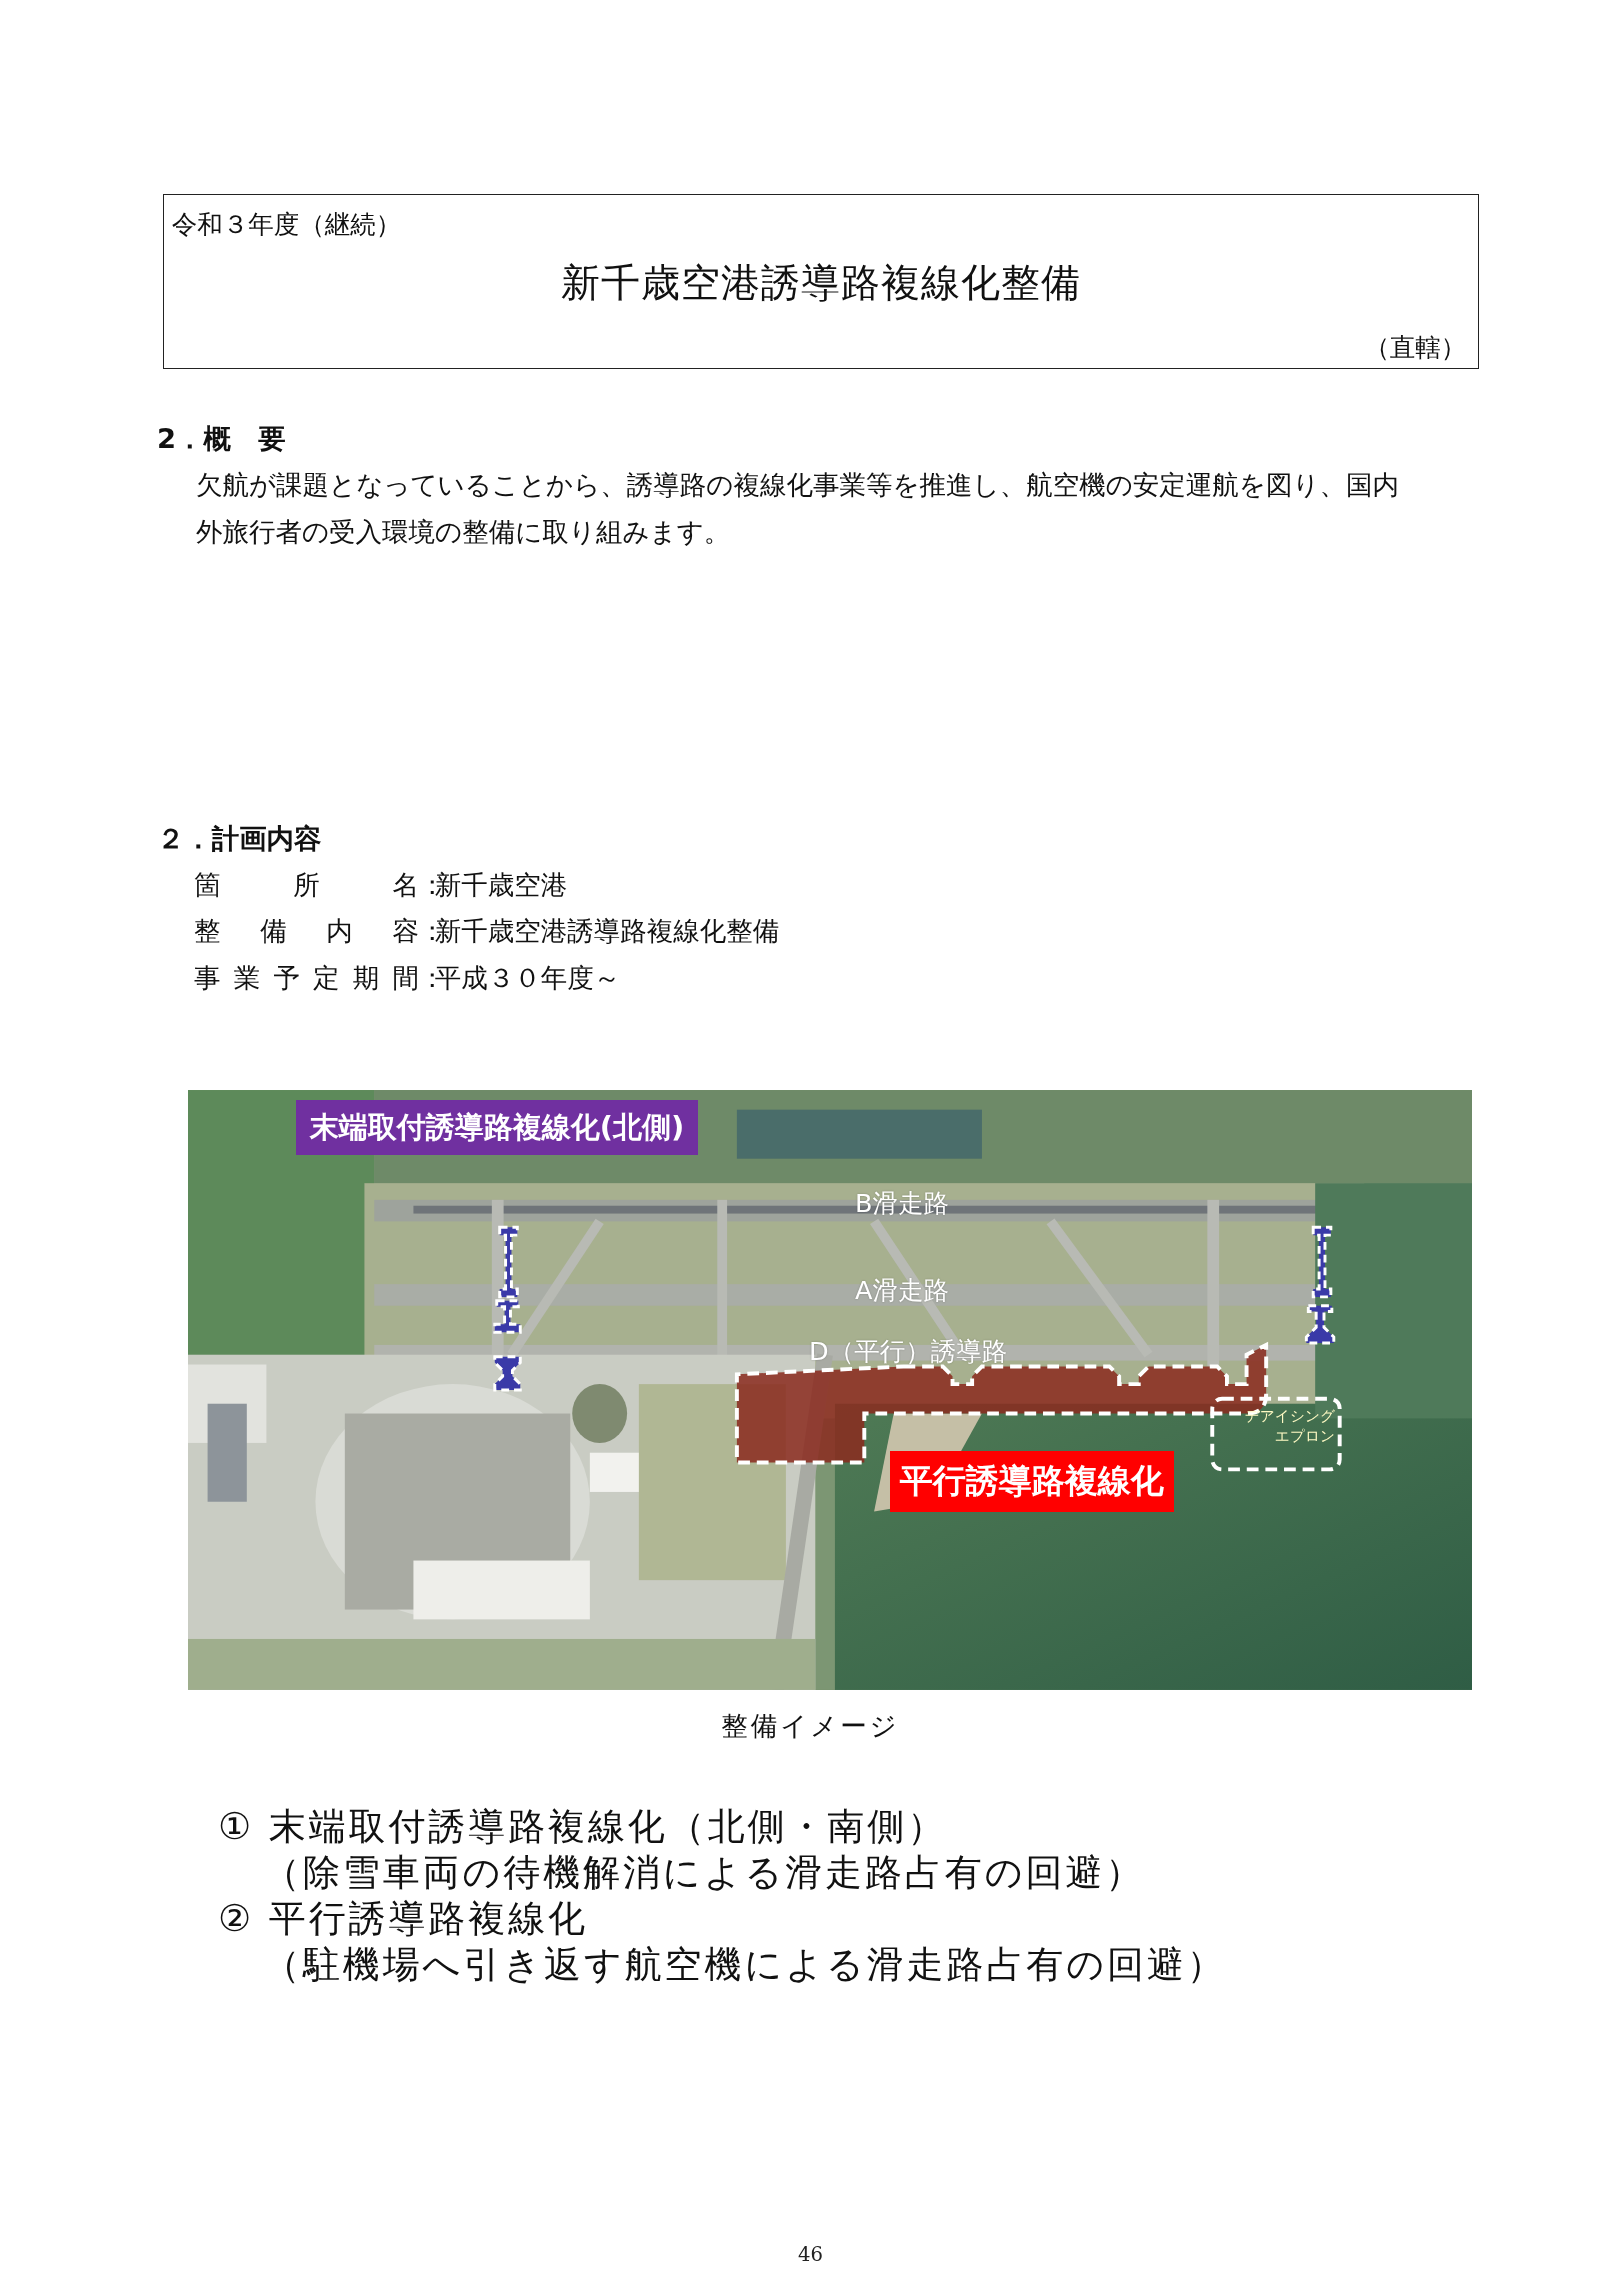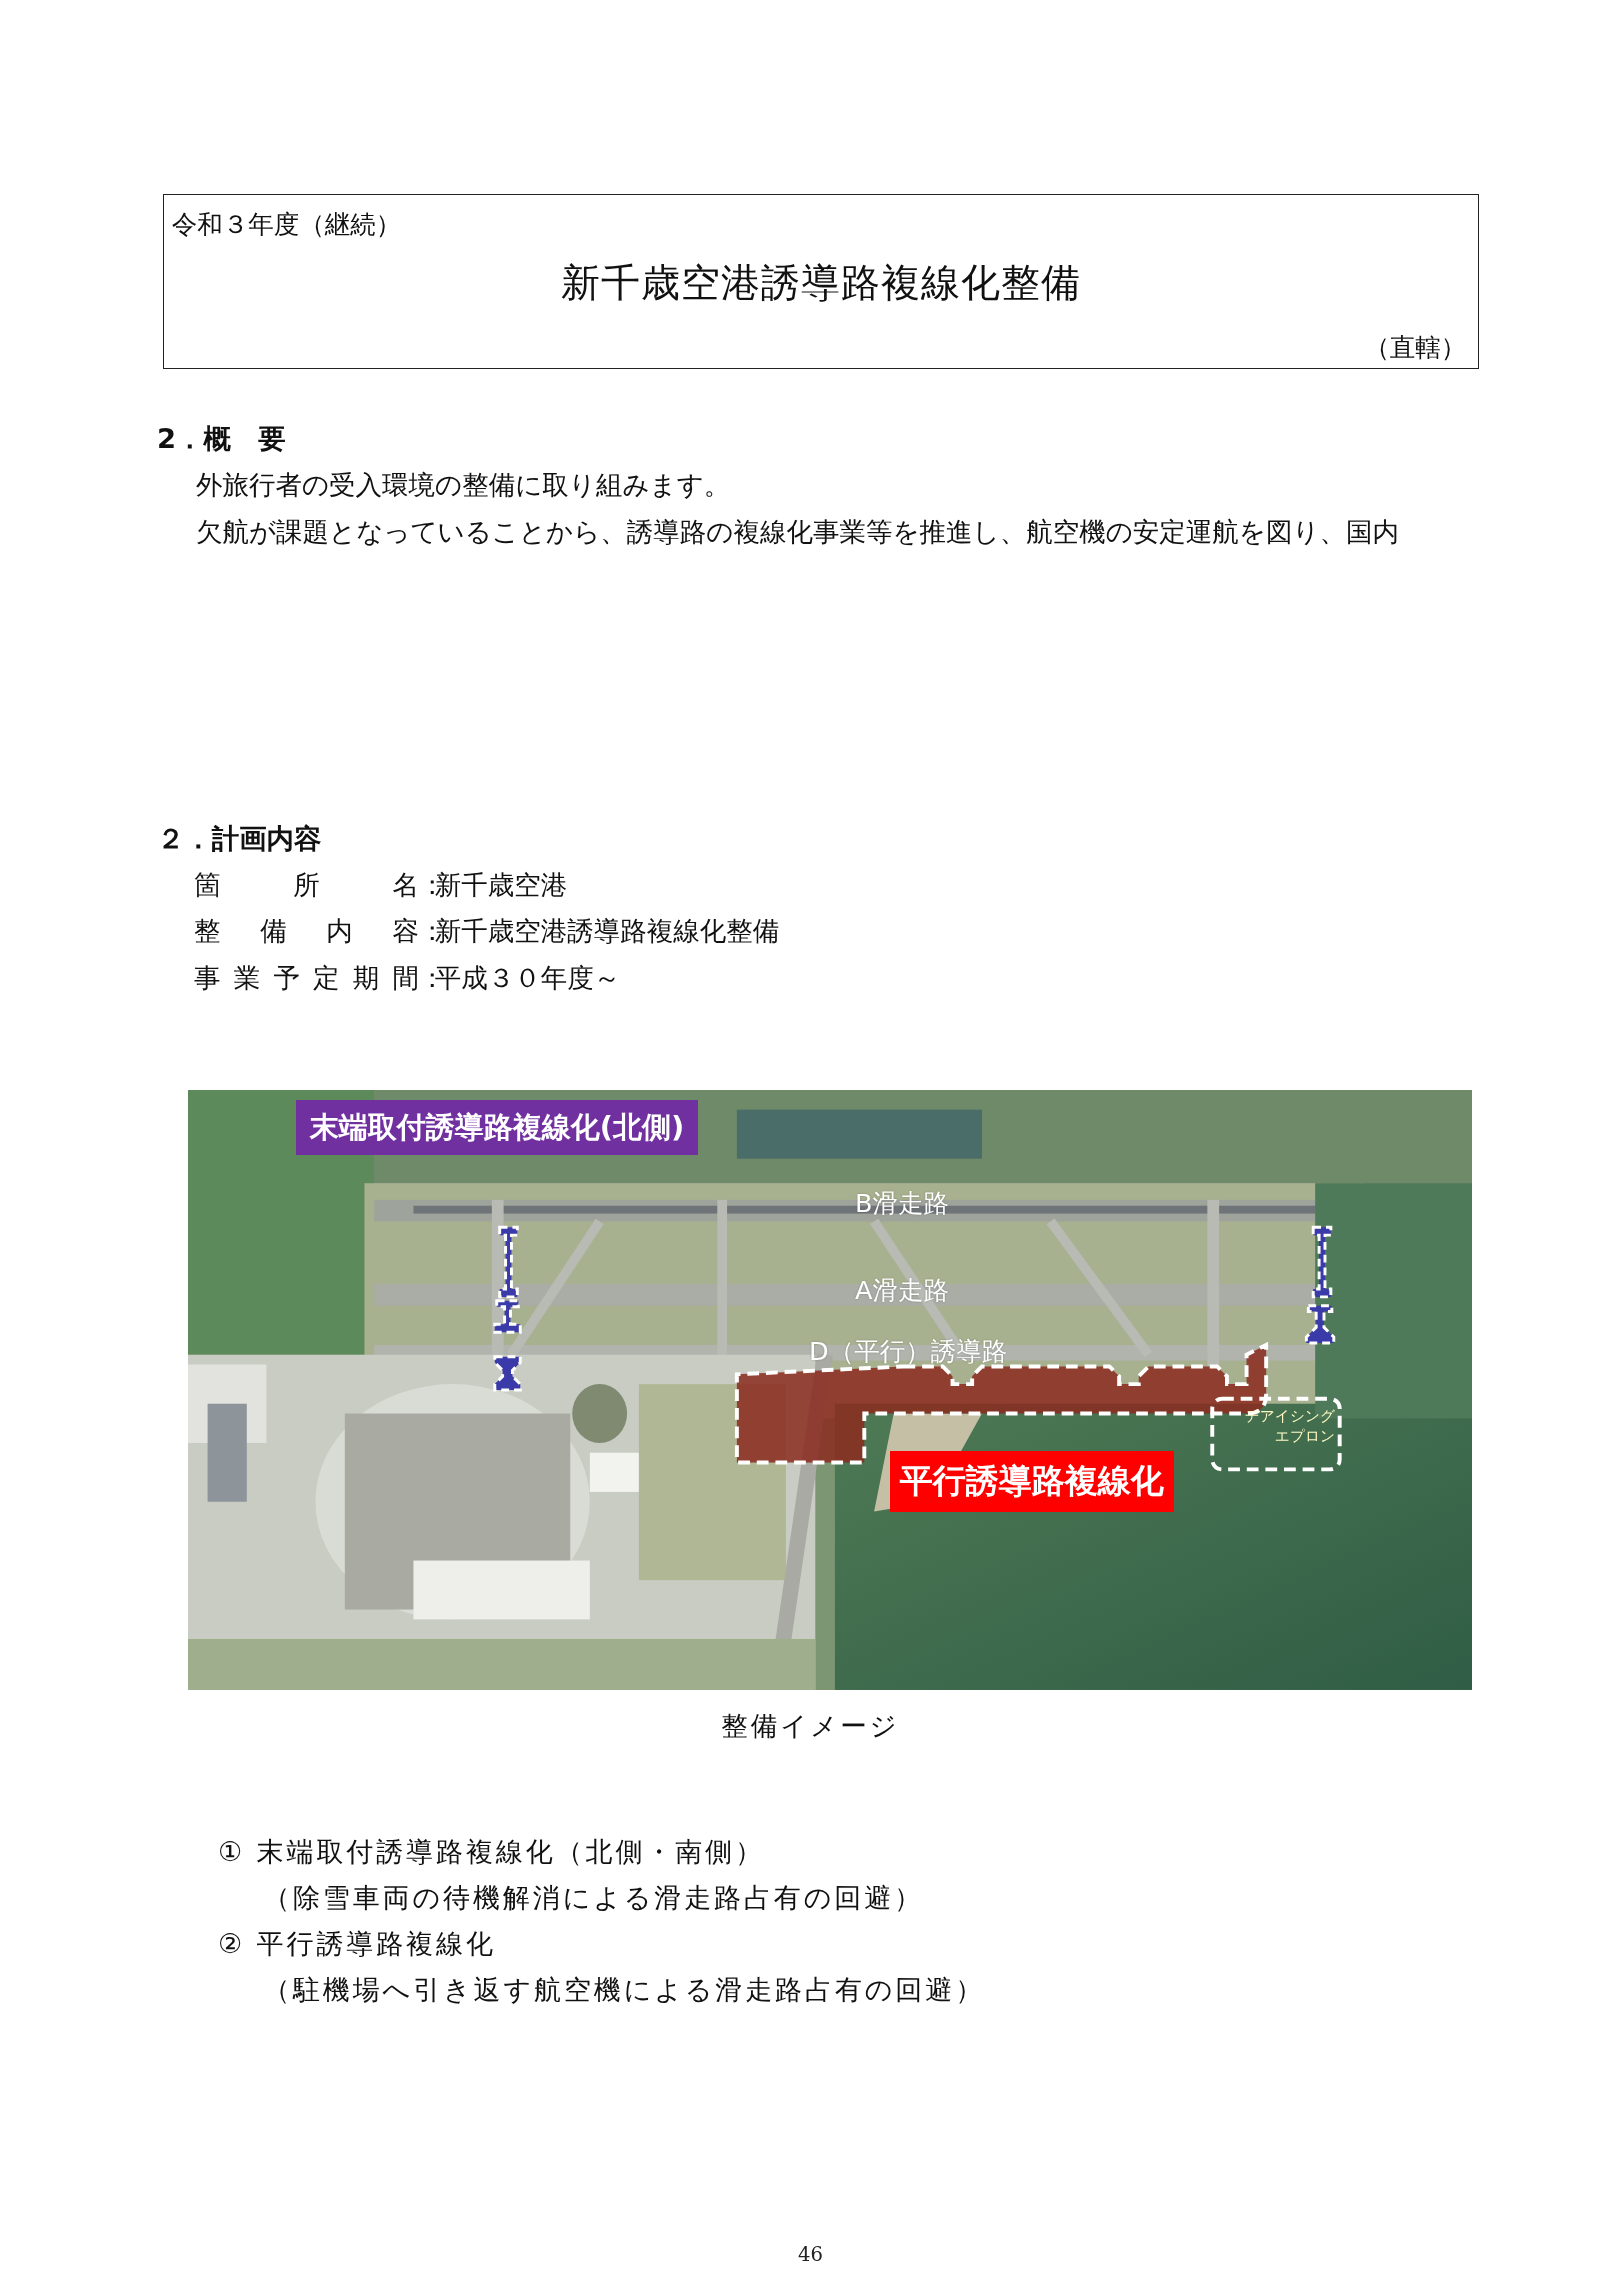--- a/index.html
+++ b/index.html
@@ -29,36 +29,36 @@
   .map { left: 188px; top: 1090px; width: 1284px; height: 600px; overflow: hidden; background: #6f8a6a; }
   .map svg { display: block; }
   .map-label { position: absolute; color: #fff; font-weight: bold; font-size: 29px; padding: 7.8px 13.7px; white-space: nowrap; }
   .label-purple { background: #7030a0; }
   .label-red { background: #ff0000; font-size: 33px; padding: 7.8px 9.8px; }
   .map-text { position: absolute; color: #ffffff; font-size: 25.5px; white-space: nowrap; text-shadow: 0 0 2px rgba(0,0,0,0.25); }
   .deicing { position: absolute; color: #fef9c3; font-size: 14.7px; text-align: right; line-height: 19.6px; }
 
   .caption { left: 0; width: 1621px; top: 1708px; text-align: center; font-size: 26.5px; letter-spacing: 2.9px; }
 
-  .note { font-size: 27px; letter-spacing: 2.9px; white-space: nowrap; margin-top: 32px; }
+  .note { font-size: 37px; letter-spacing: 2.9px; white-space: nowrap; }
   .page-num { left: 0; width: 1621px; top: 2243px; text-align: center; font-family: "DejaVu Serif", "Liberation Serif", serif; font-size: 19.6px; color: #222; }
 </style>
 </head>
 <body>
 
 <div class="abs header-box">
   <div class="abs header-year">令和３年度（継続）</div>
   <div class="abs header-title">新千歳空港誘導路複線化整備</div>
   <div class="abs header-dept">（直轄）</div>
 </div>
 
 <div class="abs sec-heading sec1-heading">2．概　要</div>
 <div class="abs sec1-body">
+  <p>欠航が課題となっていることから、誘導路の複線化事業等を推進し、航空機の安定運航を図り、国内</p>
   <p>外旅行者の受入環境の整備に取り組みます。</p>
-  <p>欠航が課題となっていることから、誘導路の複線化事業等を推進し、航空機の安定運航を図り、国内</p>
 </div>
 
 <div class="abs sec-heading sec2-heading">２．計画内容</div>
 
 <div class="abs plan-row" style="top:867px;">
   <span class="plan-label">箇所名</span>
   <span class="plan-sep">：</span>
   <span>新千歳空港</span>
 </div>
 <div class="abs plan-row" style="top:913px;">

